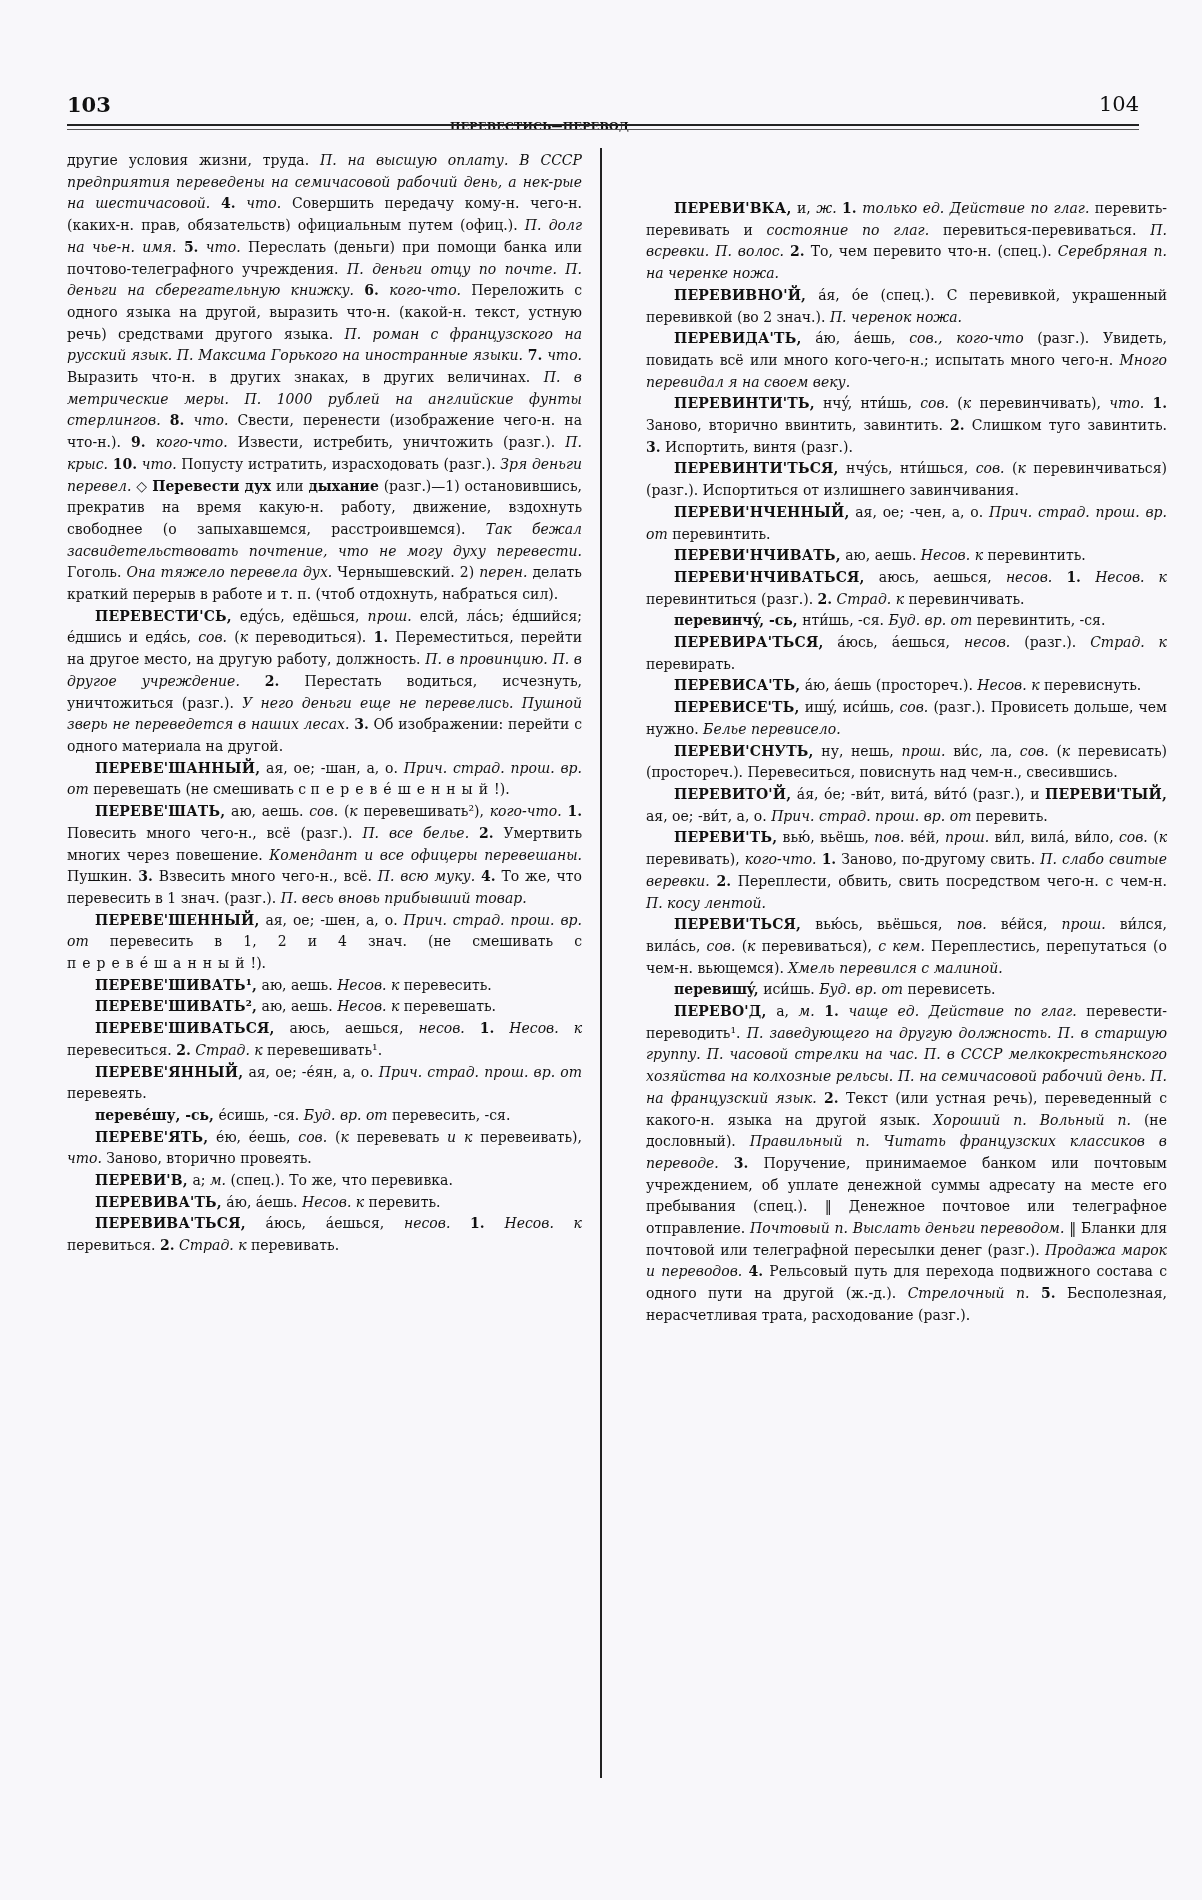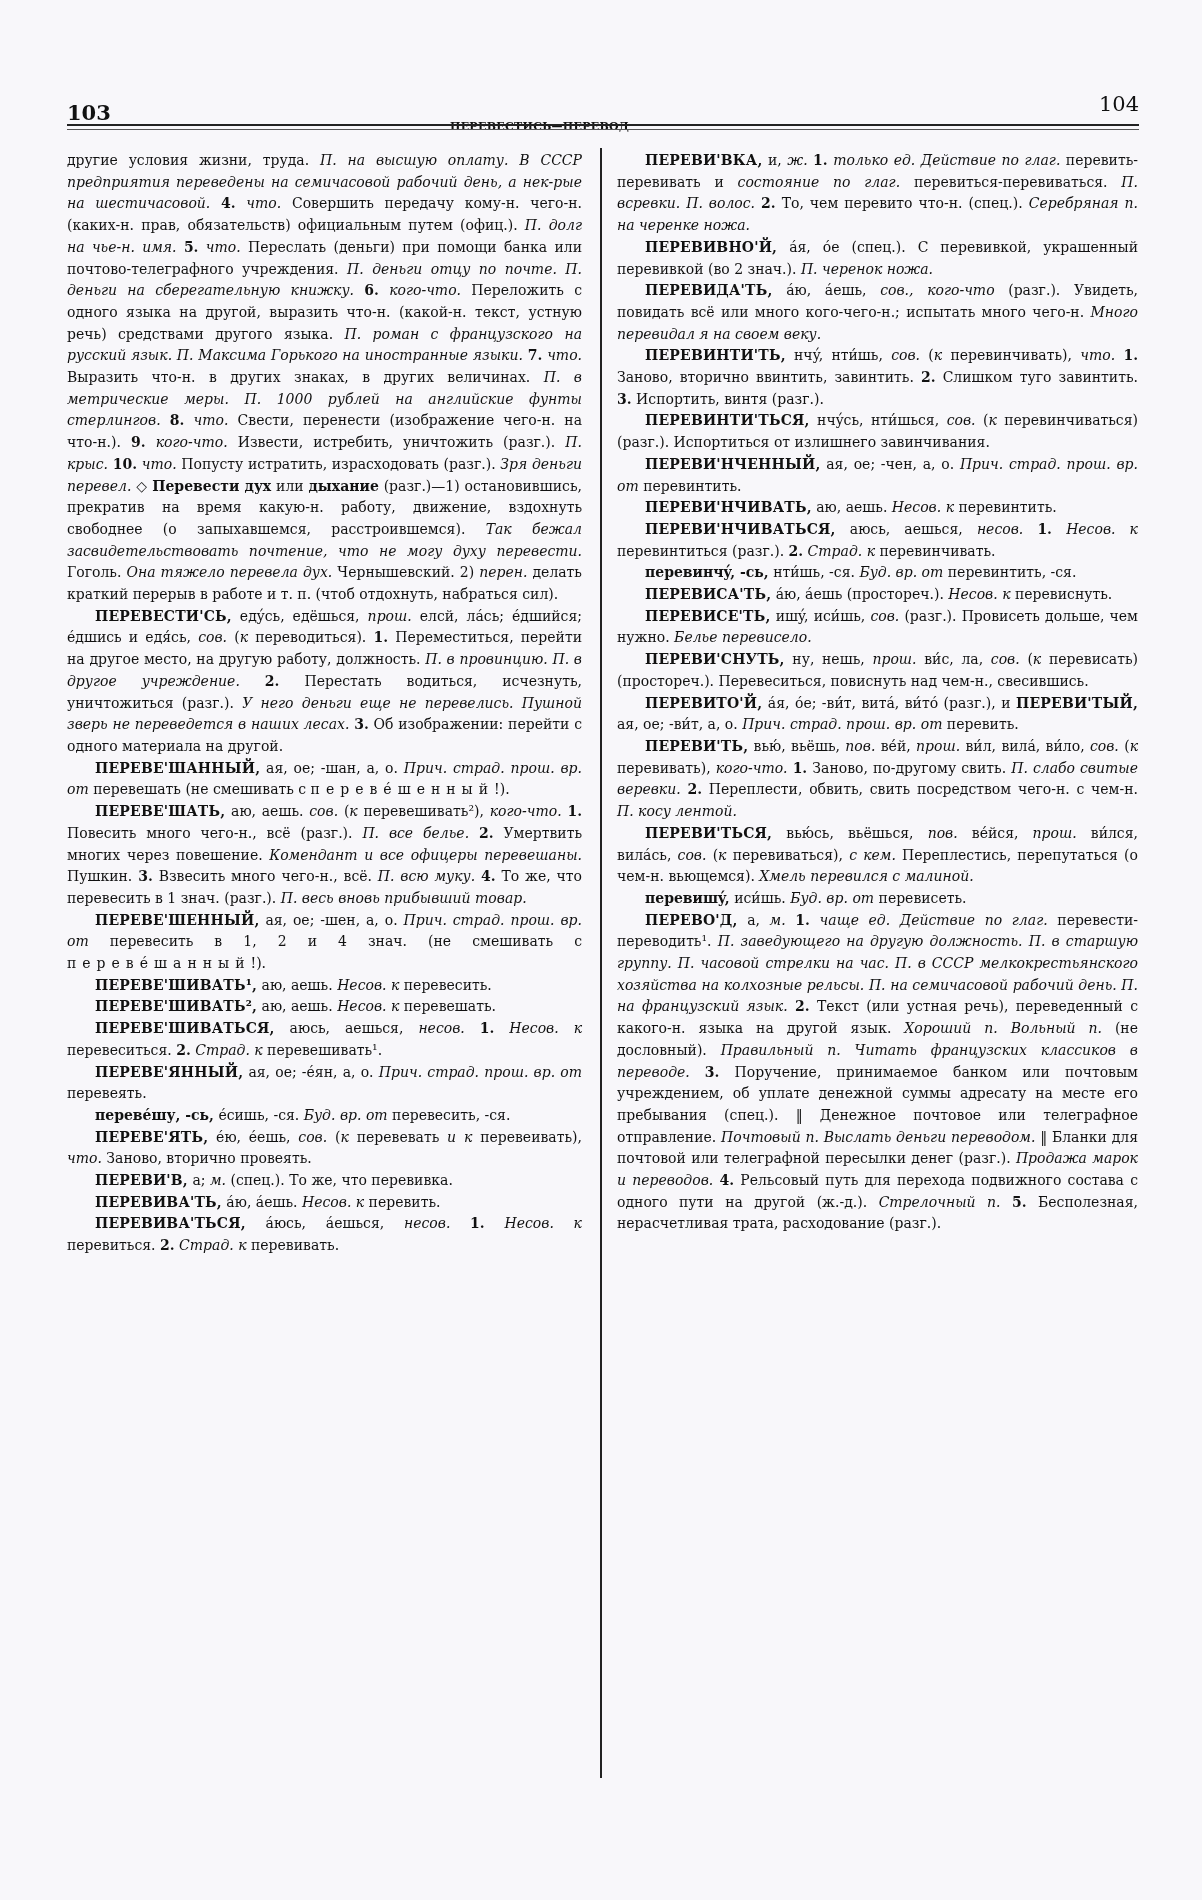--- a/index.html
+++ b/index.html
@@ -2,32 +2,32 @@
 <html><head>
 <meta charset="utf-8">
 <style>
   html, body { margin:0; padding:0; }
   body {
     width:1202px; height:1900px; background:#f8f7fa; color:#111;
     font-family:"DejaVu Serif","Liberation Serif",serif;
     position:relative; overflow:hidden;
   }
   .page-header { position:absolute; left:67px; top:92px; width:1072px; height:40px; }
-  .page-num-left { position:absolute; left:0; top:8px; font-weight:bold; font-size:21px; }
+  .page-num-left { position:absolute; left:0; top:0; font-weight:bold; font-size:21px; }
   .page-num-right { position:absolute; right:0; top:0; font-weight:normal; font-size:21px; }
   .running-head { position:absolute; left:383px; top:8px; font-weight:bold; font-size:11px; letter-spacing:0.3px;margin-top:20px; }
   .rule { position:absolute; left:0; width:1072px; background:#222; }
   .rule.r1 { top:32px; height:2px; }
   .rule.r2 { top:37px; height:1px; background:#555; }
   .col {
     position:absolute; top:150px; font-size:14px; line-height:21.7px;
     text-align:justify; hyphens:manual;
   }
   .col.left { left:67px; width:515px; }
-  .col.right { left:617px; width:521px; }
+  .col.right { left:646px; width:521px;margin-top:48px; }
   .divider { position:absolute; left:600px; top:148px; width:1.5px; height:1630px; background:#222; }
   .entry { margin:0; text-indent:0; }
   .entry.indent { text-indent:28px; }
   .hw { font-weight:bold; font-family:"DejaVu Serif",serif; letter-spacing:0.2px; }
   .it { font-style:italic; }
   .b { font-weight:bold; }
   .sp { letter-spacing:6px; }
 </style>
 </head>
 <body>
@@ -60,20 +60,21 @@
 <div class="col right">
     <p class="entry indent"><span class="hw">ПЕРЕВИ'ВКА,</span><span> и, </span><span class="it">ж.</span><span> </span><span class="b">1.</span><span> </span><span class="it">только ед. Действие по глаг.</span><span> перевить-перевивать и </span><span class="it">состояние по глаг.</span><span> перевиться-перевиваться. </span><span class="it">П. всревки. П. волос.</span><span> </span><span class="b">2.</span><span> То, чем перевито что-н. (спец.). </span><span class="it">Серебряная п. на черенке ножа.</span></p>
     <p class="entry indent"><span class="hw">ПЕРЕВИВНО'Й,</span><span> áя, óе (спец.). С перевивкой, украшенный перевивкой (во 2 знач.). </span><span class="it">П. черенок ножа.</span></p>
     <p class="entry indent"><span class="hw">ПЕРЕВИДА'ТЬ,</span><span> áю, áешь, </span><span class="it">сов., кого-что</span><span> (разг.). Увидеть, повидать всё или много кого-чего-н.; испытать много чего-н. </span><span class="it">Много перевидал я на своем веку.</span></p>
     <p class="entry indent"><span class="hw">ПЕРЕВИНТИ'ТЬ,</span><span> нчý, нти́шь, </span><span class="it">сов.</span><span> (</span><span class="it">к</span><span> перевинчивать), </span><span class="it">что.</span><span> </span><span class="b">1.</span><span> Заново, вторично ввинтить, завинтить. </span><span class="b">2.</span><span> Слишком туго завинтить. </span><span class="b">3.</span><span> Испортить, винтя (разг.).</span></p>
     <p class="entry indent"><span class="hw">ПЕРЕВИНТИ'ТЬСЯ,</span><span> нчýсь, нти́шься, </span><span class="it">сов.</span><span> (</span><span class="it">к</span><span> перевинчиваться) (разг.). Испортиться от излишнего завинчивания.</span></p>
     <p class="entry indent"><span class="hw">ПЕРЕВИ'НЧЕННЫЙ,</span><span> ая, ое; -чен, а, о. </span><span class="it">Прич. страд. прош. вр. от</span><span> перевинтить.</span></p>
     <p class="entry indent"><span class="hw">ПЕРЕВИ'НЧИВАТЬ,</span><span> аю, аешь. </span><span class="it">Несов. к</span><span> перевинтить.</span></p>
     <p class="entry indent"><span class="hw">ПЕРЕВИ'НЧИВАТЬСЯ,</span><span> аюсь, аешься, </span><span class="it">несов.</span><span> </span><span class="b">1.</span><span> </span><span class="it">Несов. к</span><span> перевинтиться (разг.). </span><span class="b">2.</span><span> </span><span class="it">Страд. к</span><span> перевинчивать.</span></p>
     <p class="entry indent"><span class="b">перевинчý, -сь,</span><span> нти́шь, -ся. </span><span class="it">Буд. вр. от</span><span> перевинтить, -ся.</span></p>
+    <p class="entry indent"><span class="hw">ПЕРЕВИРА'ТЬСЯ,</span><span> áюсь, áешься, </span><span class="it">несов.</span><span> (разг.). </span><span class="it">Страд. к</span><span> перевирать.</span></p>
     <p class="entry indent"><span class="hw">ПЕРЕВИСА'ТЬ,</span><span> áю, áешь (простореч.). </span><span class="it">Несов. к</span><span> перевиснуть.</span></p>
     <p class="entry indent"><span class="hw">ПЕРЕВИСЕ'ТЬ,</span><span> ишý, иси́шь, </span><span class="it">сов.</span><span> (разг.). Провисеть дольше, чем нужно. </span><span class="it">Белье перевисело.</span></p>
     <p class="entry indent"><span class="hw">ПЕРЕВИ'СНУТЬ,</span><span> ну, нешь, </span><span class="it">прош.</span><span> ви́с, ла, </span><span class="it">сов.</span><span> (</span><span class="it">к</span><span> перевисать) (простореч.). Перевеситься, повиснуть над чем-н., свесившись.</span></p>
     <p class="entry indent"><span class="hw">ПЕРЕВИТО'Й,</span><span> áя, óе; -ви́т, витá, ви́тó (разг.), и </span><span class="hw">ПЕРЕВИ'ТЫЙ,</span><span> ая, ое; -ви́т, а, о. </span><span class="it">Прич. страд. прош. вр. от</span><span> перевить.</span></p>
     <p class="entry indent"><span class="hw">ПЕРЕВИ'ТЬ,</span><span> вью́, вьёшь, </span><span class="it">пов.</span><span> ве́й, </span><span class="it">прош.</span><span> ви́л, вилá, ви́ло, </span><span class="it">сов.</span><span> (</span><span class="it">к</span><span> перевивать), </span><span class="it">кого-что.</span><span> </span><span class="b">1.</span><span> Заново, по-другому свить. </span><span class="it">П. слабо свитые веревки.</span><span> </span><span class="b">2.</span><span> Переплести, обвить, свить посредством чего-н. с чем-н. </span><span class="it">П. косу лентой.</span></p>
     <p class="entry indent"><span class="hw">ПЕРЕВИ'ТЬСЯ,</span><span> вью́сь, вьёшься, </span><span class="it">пов.</span><span> ве́йся, </span><span class="it">прош.</span><span> ви́лся, вилáсь, </span><span class="it">сов.</span><span> (</span><span class="it">к</span><span> перевиваться), </span><span class="it">с кем.</span><span> Переплестись, перепутаться (о чем-н. вьющемся). </span><span class="it">Хмель перевился с малиной.</span></p>
     <p class="entry indent"><span class="b">перевишý,</span><span> иси́шь. </span><span class="it">Буд. вр. от</span><span> перевисеть.</span></p>
     <p class="entry indent"><span class="hw">ПЕРЕВО'Д,</span><span> а, </span><span class="it">м.</span><span> </span><span class="b">1.</span><span> </span><span class="it">чаще ед. Действие по глаг.</span><span> перевести-переводить¹. </span><span class="it">П. заведующего на другую должность. П. в старшую группу. П. часовой стрелки на час. П. в СССР мелкокрестьянского хозяйства на колхозные рельсы. П. на семичасовой рабочий день. П. на французский язык.</span><span> </span><span class="b">2.</span><span> Текст (или устная речь), переведенный с какого-н. языка на другой язык. </span><span class="it">Хороший п. Вольный п.</span><span> (не дословный). </span><span class="it">Правильный п. Читать французских классиков в переводе.</span><span> </span><span class="b">3.</span><span> Поручение, принимаемое банком или почтовым учреждением, об уплате денежной суммы адресату на месте его пребывания (спец.). ‖ Денежное почтовое или телеграфное отправление. </span><span class="it">Почтовый п. Выслать деньги переводом.</span><span> ‖ Бланки для почтовой или телеграфной пересылки денег (разг.). </span><span class="it">Продажа марок и переводов.</span><span> </span><span class="b">4.</span><span> Рельсовый путь для перехода подвижного состава с одного пути на другой (ж.-д.). </span><span class="it">Стрелочный п.</span><span> </span><span class="b">5.</span><span> Бесполезная, нерасчетливая трата, расходование (разг.).</span></p>
   </div>
 

